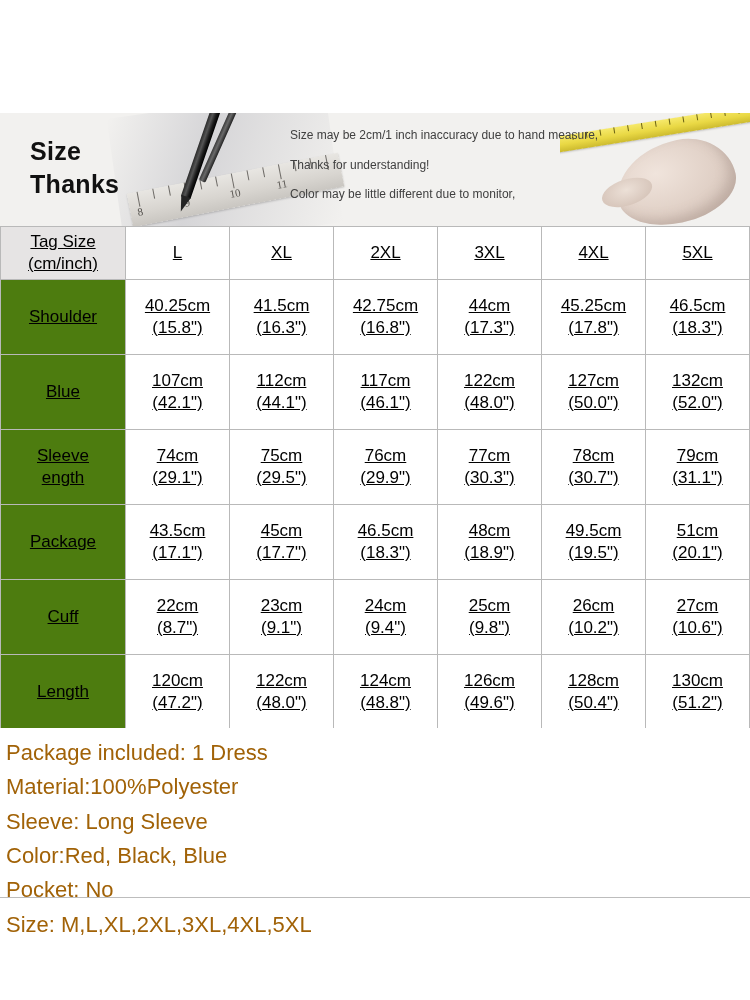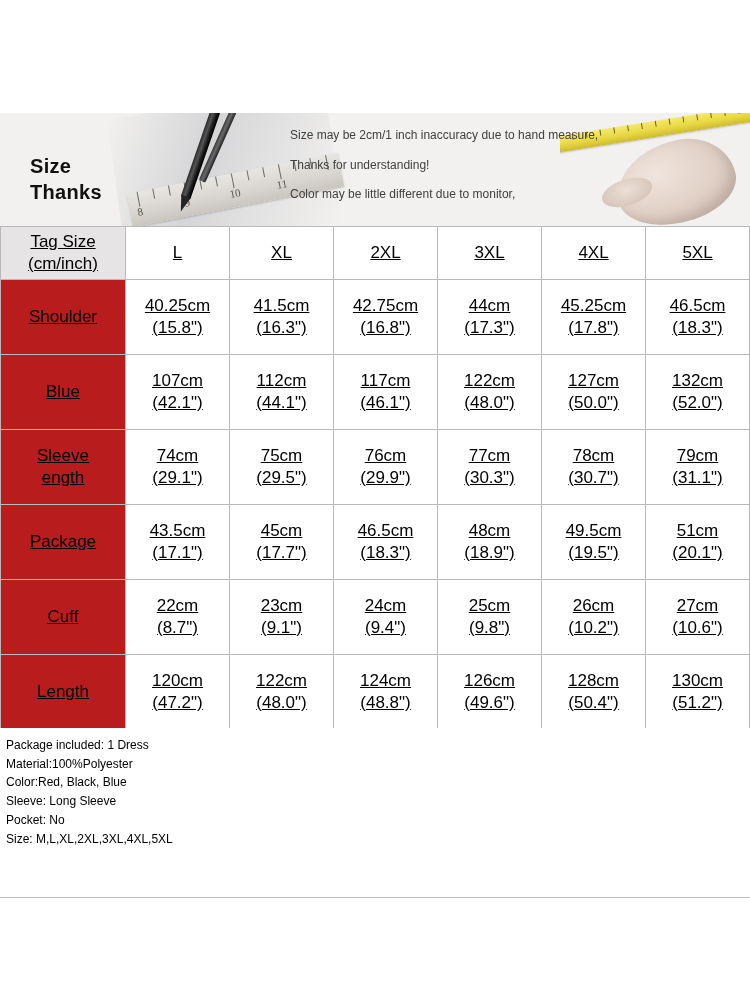--- a/index.html
+++ b/index.html
@@ -140,22 +140,22 @@
     top: 28px;
     width: 52px;
     height: 26px;
     background: radial-gradient(ellipse at 50% 40%, #ece0d7 0%, #d8c7bc 70%);
     border-radius: 50%;
     transform: rotate(-6deg);
   }
   .banner-title {
     position: absolute;
     left: 30px;
-    top: 40px;
-    font-size: 20px;
+    top: 22px;
+    font-size: 25px;
     font-weight: bold;
     line-height: 1.32;
     color: #111;
     letter-spacing: 0.3px;
     z-index: 5;
   }
   .banner-notes {
     position: absolute;
     left: 290px;
     top: 16px;
@@ -190,21 +190,21 @@
   .col-head {
     width: 124px;
   }
   thead td {
     height: 52px;
   }
   tbody td {
     height: 74px;
   }
   td.rowlabel {
-    background: #b91c1c;
+    background: #4d7c0f;
     font-size: 16.5px;
     line-height: 1.25;
   }
   td.tagsize {
     background: #e6e4e4;
     color: #e8262a;
     font-size: 16px;
     line-height: 1.3;
   }
   td.sizehead {
@@ -223,23 +223,23 @@
   .info {
     position: absolute;
     left: 0;
     top: 728px;
     width: 750px;
     padding: 8px 6px 10px 6px;
     box-sizing: border-box;
     background: #ffffff;
   }
   .info div {
-    font-size: 12px;
+    font-size: 22px;
     line-height: 1.56;
-    color: #000000;
+    color: #a16207;
   }
   .footer-rule {
     position: absolute;
     left: 0;
     top: 897px;
     width: 750px;
     height: 1px;
     background: #bdbdbd;
   }
 </style>
@@ -493,21 +493,21 @@
           <span class="cell-in">(51.2")</span>
         </td>
       </tr>
 
     </tbody>
   </table>
 
   <div class="info">
     <div>Package included: 1 Dress</div>
     <div>Material:100%Polyester</div>
+    <div>Sleeve: Long Sleeve</div>
     <div>Color:Red, Black, Blue</div>
-    <div>Sleeve: Long Sleeve</div>
     <div>Pocket: No</div>
     <div>Size: M,L,XL,2XL,3XL,4XL,5XL</div>
   </div>
 
   <div class="footer-rule"></div>
 
 </div>
 
 </body></html>

